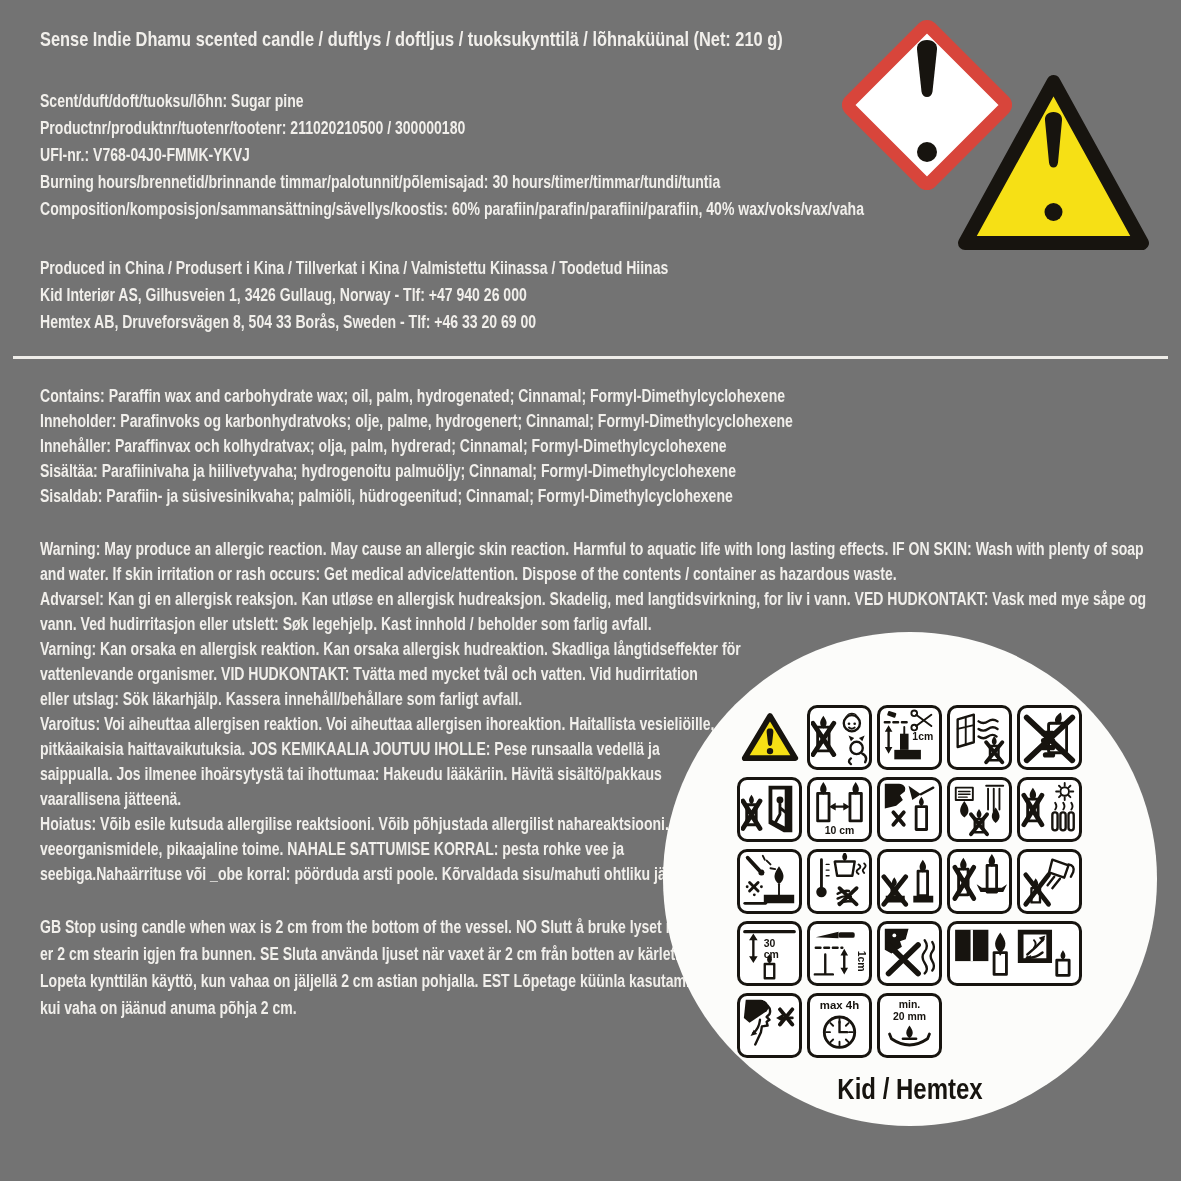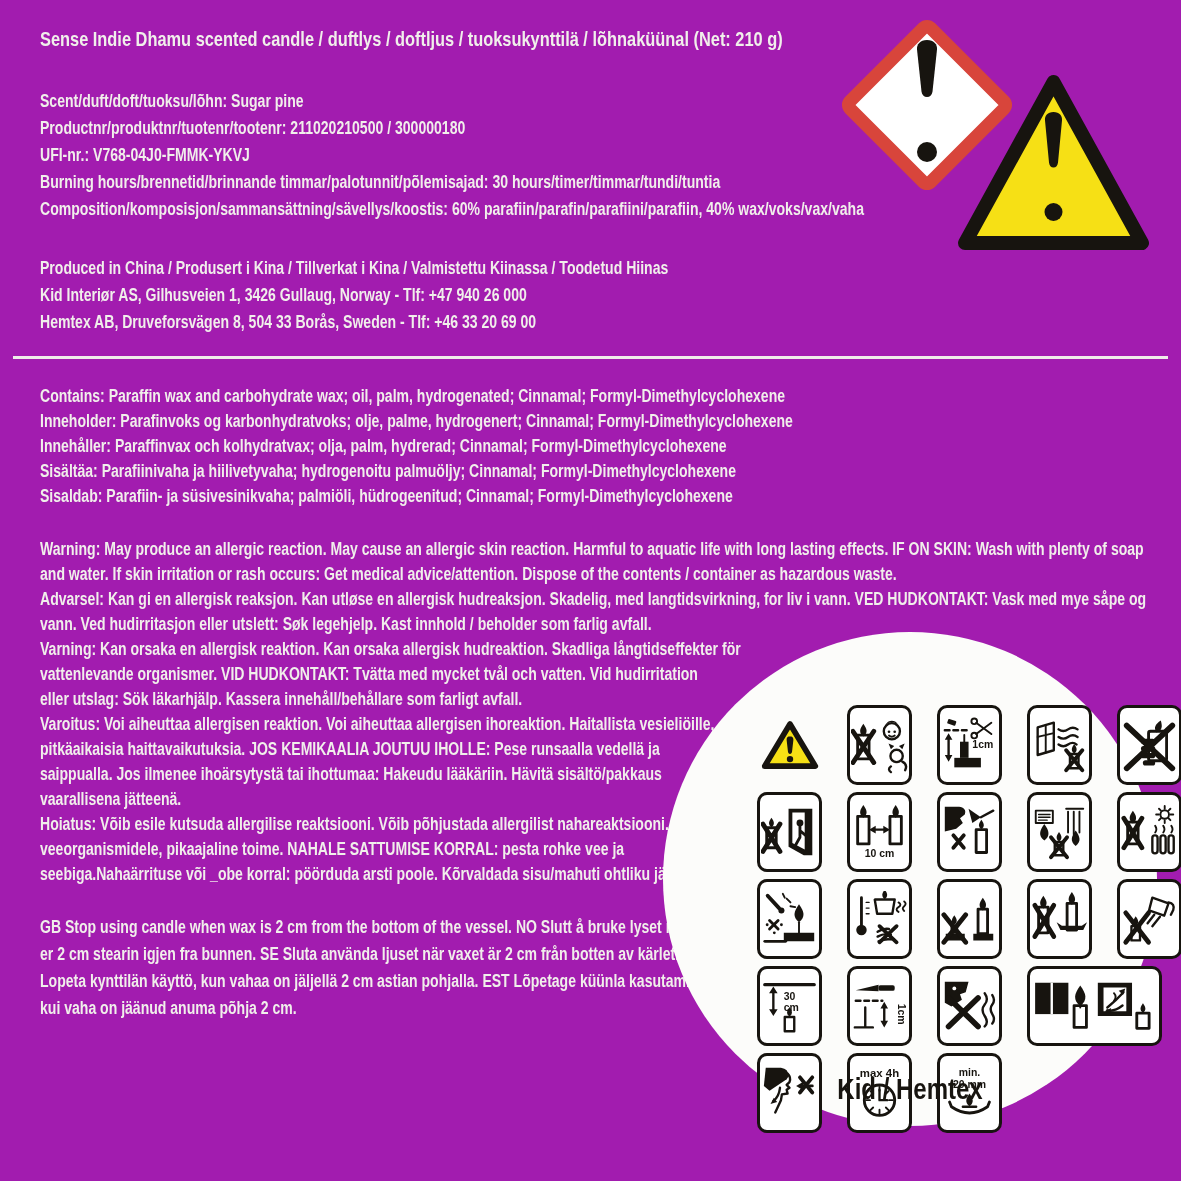--- a/index.html
+++ b/index.html
@@ -1,16 +1,16 @@
 <!DOCTYPE html>
 <html><head>
 <meta charset="utf-8">
 <style>
   html,body{margin:0;padding:0;background:#3a3835;}
-  .label{position:relative;width:1181px;height:1181px;background:#a21caf;overflow:hidden;
+  .label{position:relative;width:1181px;height:1181px;background:#737373;overflow:hidden;
          font-family:"Liberation Sans","DejaVu Sans",sans-serif;}
   
   .text-layer{position:absolute;left:40px;top:0;width:1436px;padding-top:22px;
               transform:scaleX(0.78);transform-origin:0 0;color:#f1efeb;font-weight:700;}
   .spacer{float:right;width:560px;height:1160px;
           shape-outside:ellipse(330px 257px at 239px 857px);shape-margin:10px;}
   .title{font-size:21px;line-height:34px;margin:0;font-weight:700;}
   .info{margin-top:32px;font-size:18px;line-height:27px;}
   .producer{margin-top:32px;font-size:18px;line-height:27px;}
   .contains{margin-top:48px;font-size:18px;line-height:25px;}
@@ -18,22 +18,22 @@
   .warnings p{margin:0;}
   .stop{margin-top:27px;font-size:18px;line-height:27px;}
   .separator{position:absolute;left:13px;top:356px;width:1155px;height:3px;background:#efede9;}
   
   .hazards{position:absolute;left:820px;top:0;}
   
   .circle{position:absolute;left:663px;top:632px;width:494px;height:494px;border-radius:50%;
           background:#fcfcfa;}
   .grid{position:absolute;left:74px;top:73px;display:flex;flex-direction:column;gap:7px;}
   .row{display:flex;gap:5px;}
-  .cell{width:65px;height:80px;box-sizing:border-box;background:#fff;border:3px solid #17140f;
-        border-radius:10px;display:flex;align-items:center;justify-content:center;overflow:hidden;margin-left:20px;}
+  .cell{width:65px;height:65px;box-sizing:border-box;background:#fff;border:3px solid #17140f;
+        border-radius:10px;display:flex;align-items:center;justify-content:center;overflow:hidden;}
   .cell.plain{border:none;background:transparent;border-radius:0;}
   .cell.wide{width:135px;}
   .brand{position:absolute;left:247px;top:440px;transform:translateX(-50%) scaleX(0.8);
          transform-origin:center top;font-size:30px;font-weight:700;color:#17140f;white-space:nowrap;}
   
   .s{stroke:#17140f;fill:none;stroke-linejoin:round;stroke-linecap:round;}
   .f{fill:#17140f;stroke:none;}
   .w15{stroke-width:1.5}.w2{stroke-width:2}.w25{stroke-width:2.5}.w3{stroke-width:3}
   .w35{stroke-width:3.5}.w4{stroke-width:4}.w5{stroke-width:5}.w6{stroke-width:6}
   text.t{font-family:"Liberation Sans","DejaVu Sans",sans-serif;font-weight:700;font-size:11px;fill:#17140f;}

